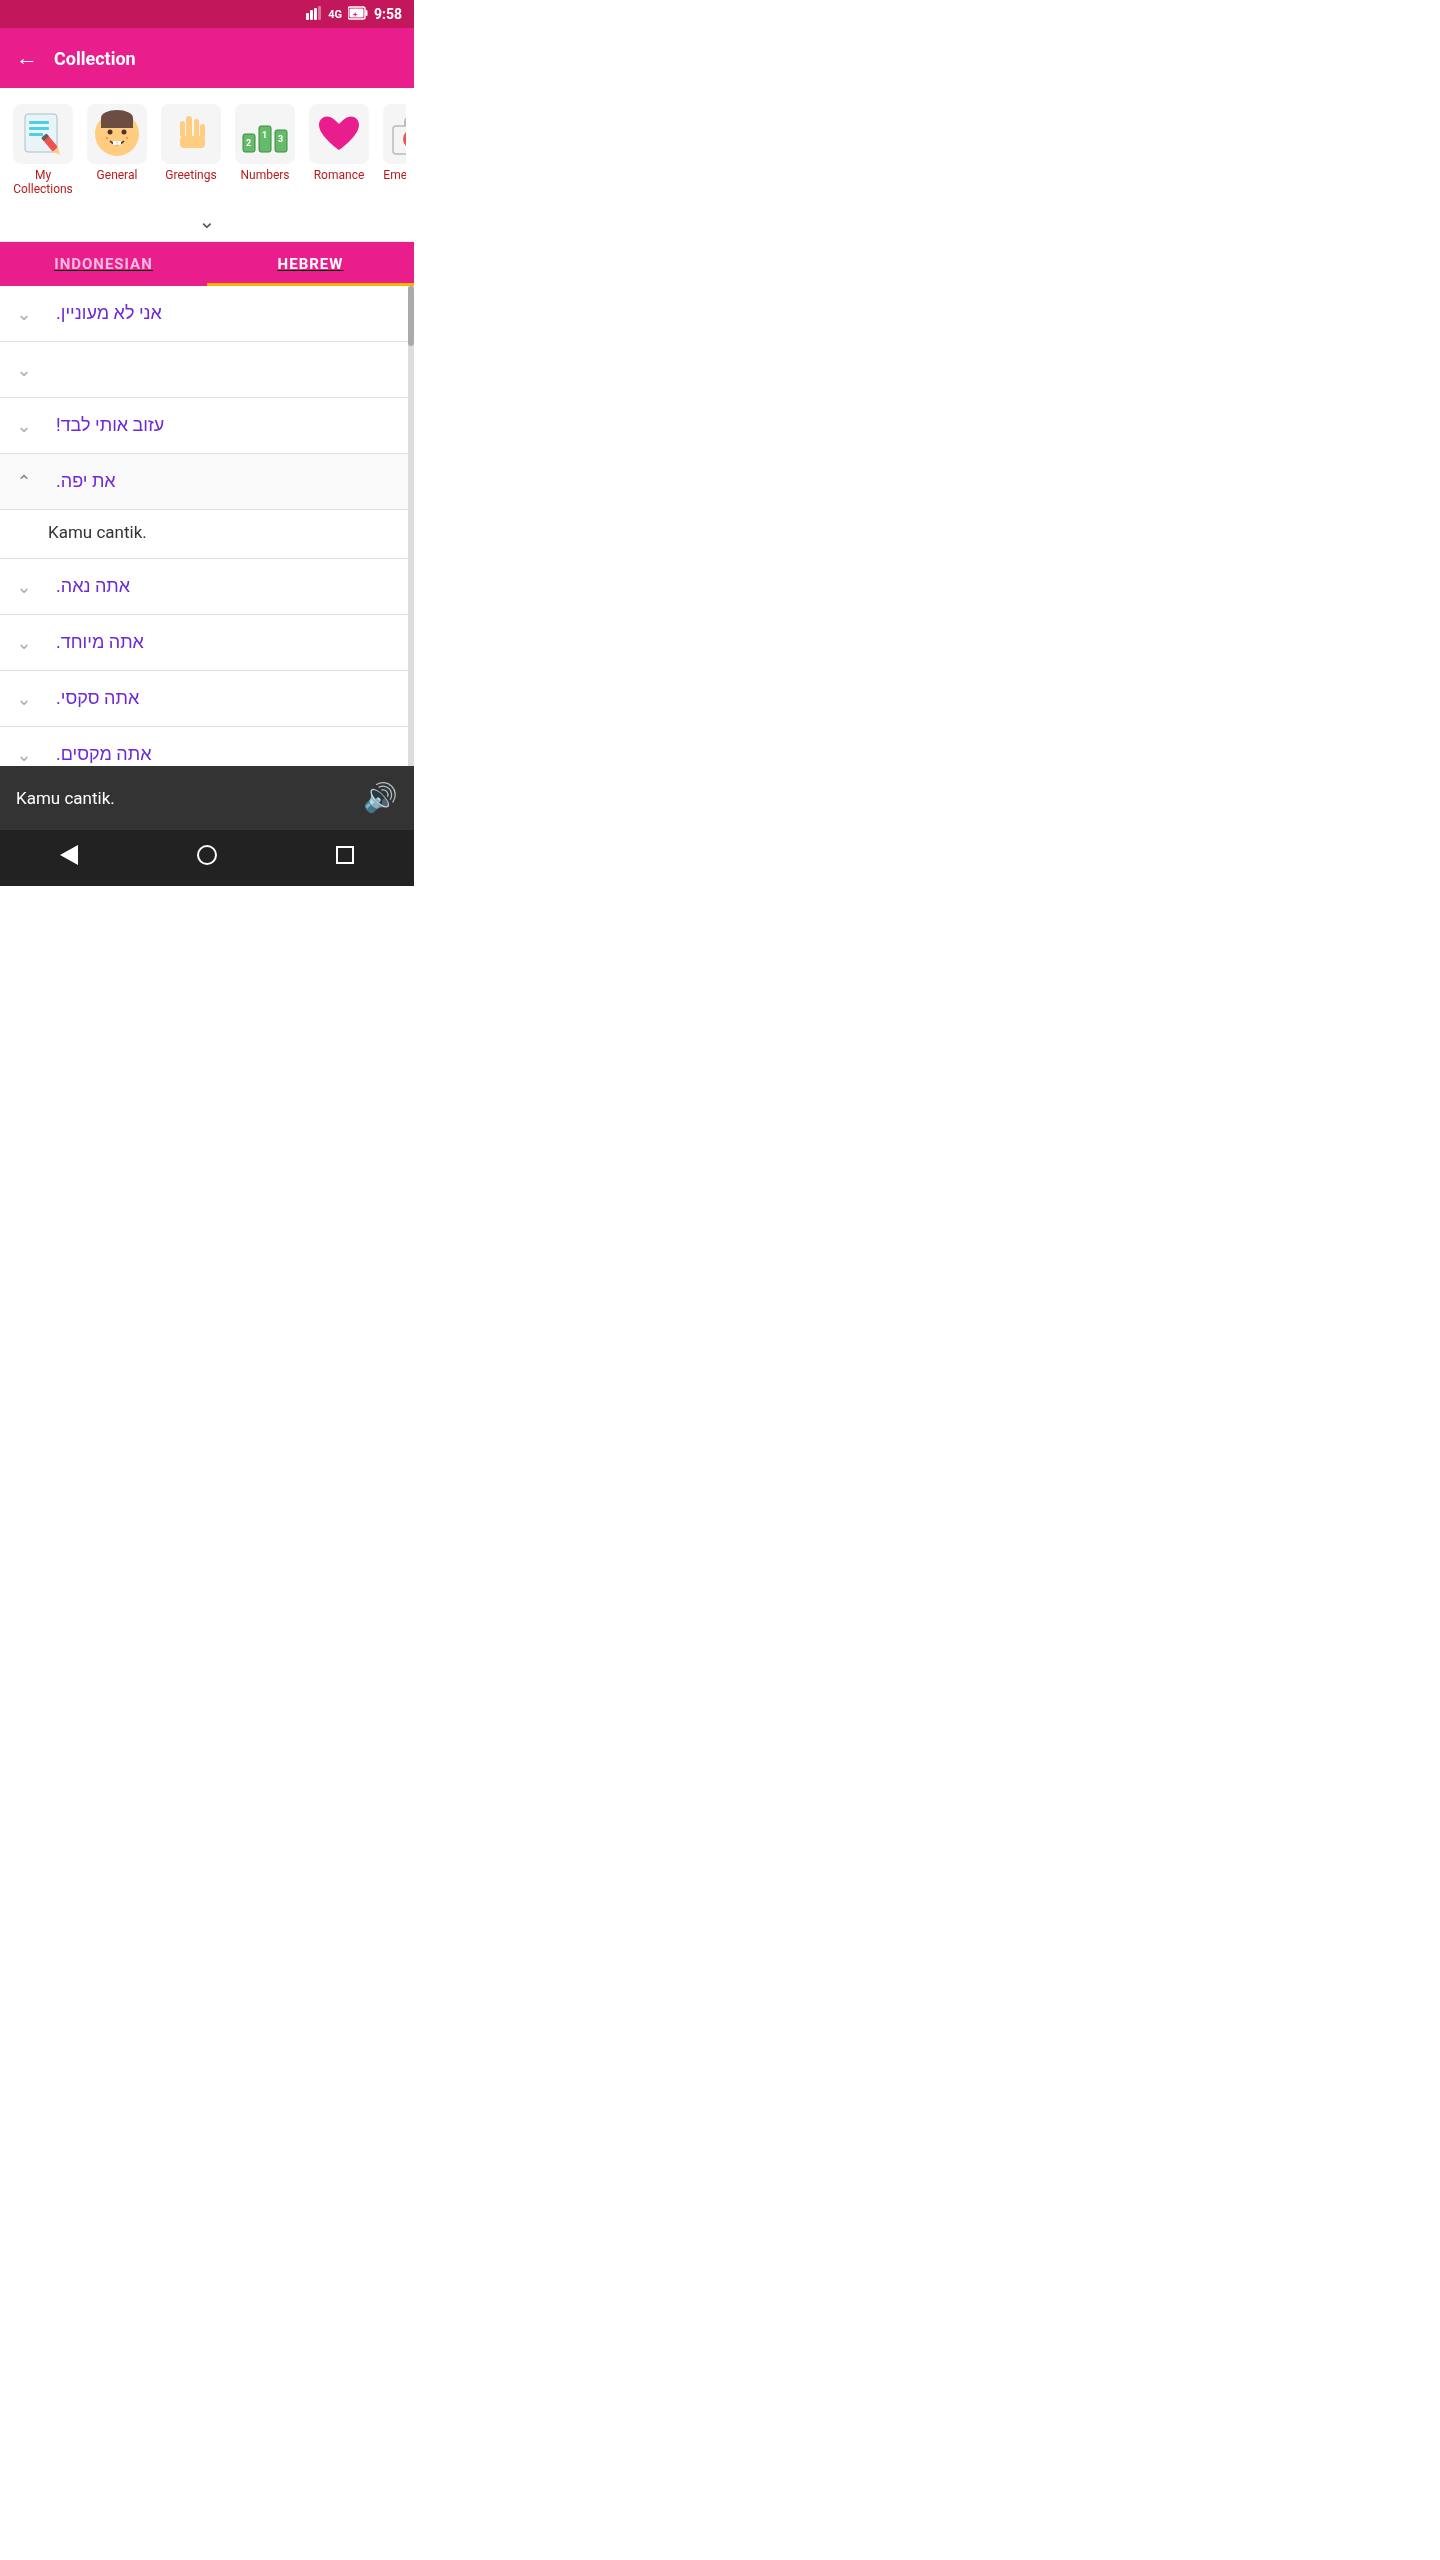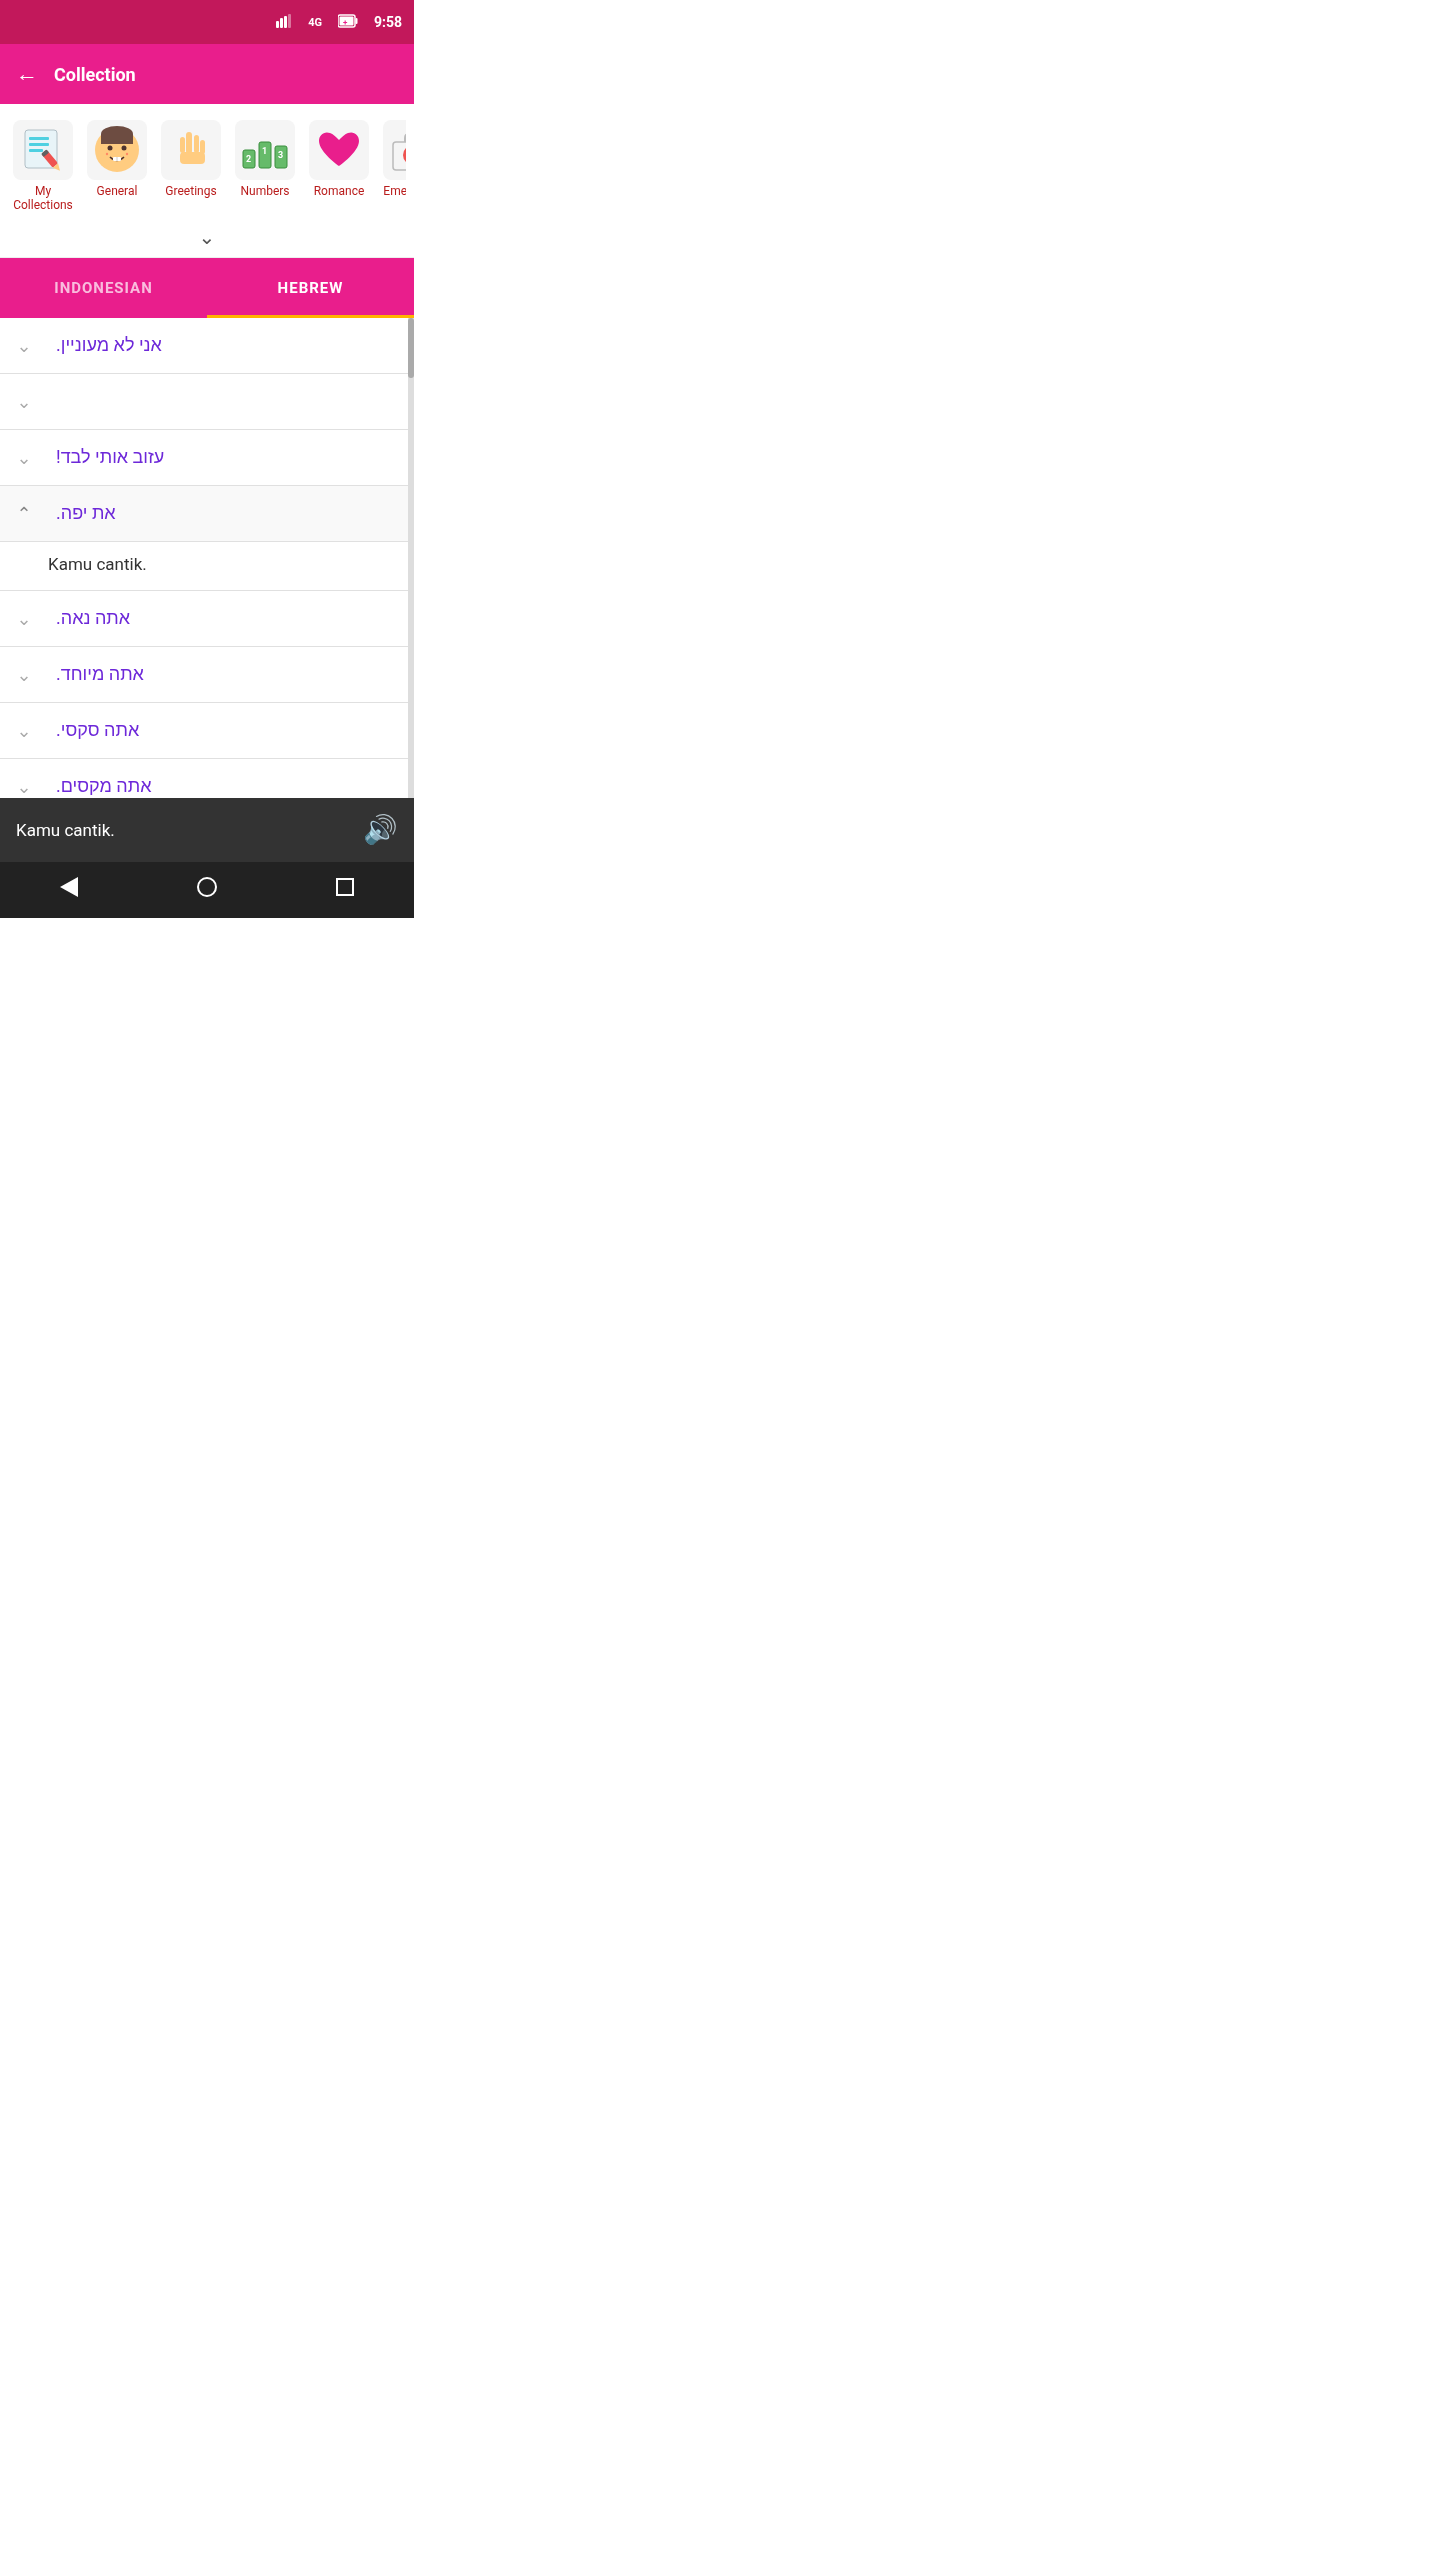--- a/index.html
+++ b/index.html
@@ -9,26 +9,26 @@
       width: 414px;
       min-height: 896px;
       font-family: 'Roboto', Arial, sans-serif;
       background: #fff;
       overflow-x: hidden;
     }
 
     
     .status-bar {
       background: #c2185b;
-      height: 44px;
+      height: 28px;
       display: flex;
       align-items: center;
       justify-content: flex-end;
       padding: 0 12px;
-      gap: 16px;
+      gap: 6px;
     }
     .status-bar-text {
       color: white;
       font-size: 14px;
       font-weight: bold;
     }
     .status-icon {
       color: white;
       font-size: 12px;
     }
@@ -96,21 +96,22 @@
       text-align: center;
       color: #555;
       font-size: 20px;
       margin-top: 4px;
     }
 
     
     .tab-bar {
       display: flex;
       background: #e91e8c;
-      height: 60px;
+      height: 44px;
+      text-decoration: underline;
     }
     .tab {
       flex: 1;
       display: flex;
       align-items: center;
       justify-content: center;
       color: rgba(255,255,255,0.7);
       font-size: 15px;
       font-weight: bold;
       letter-spacing: 1px;

